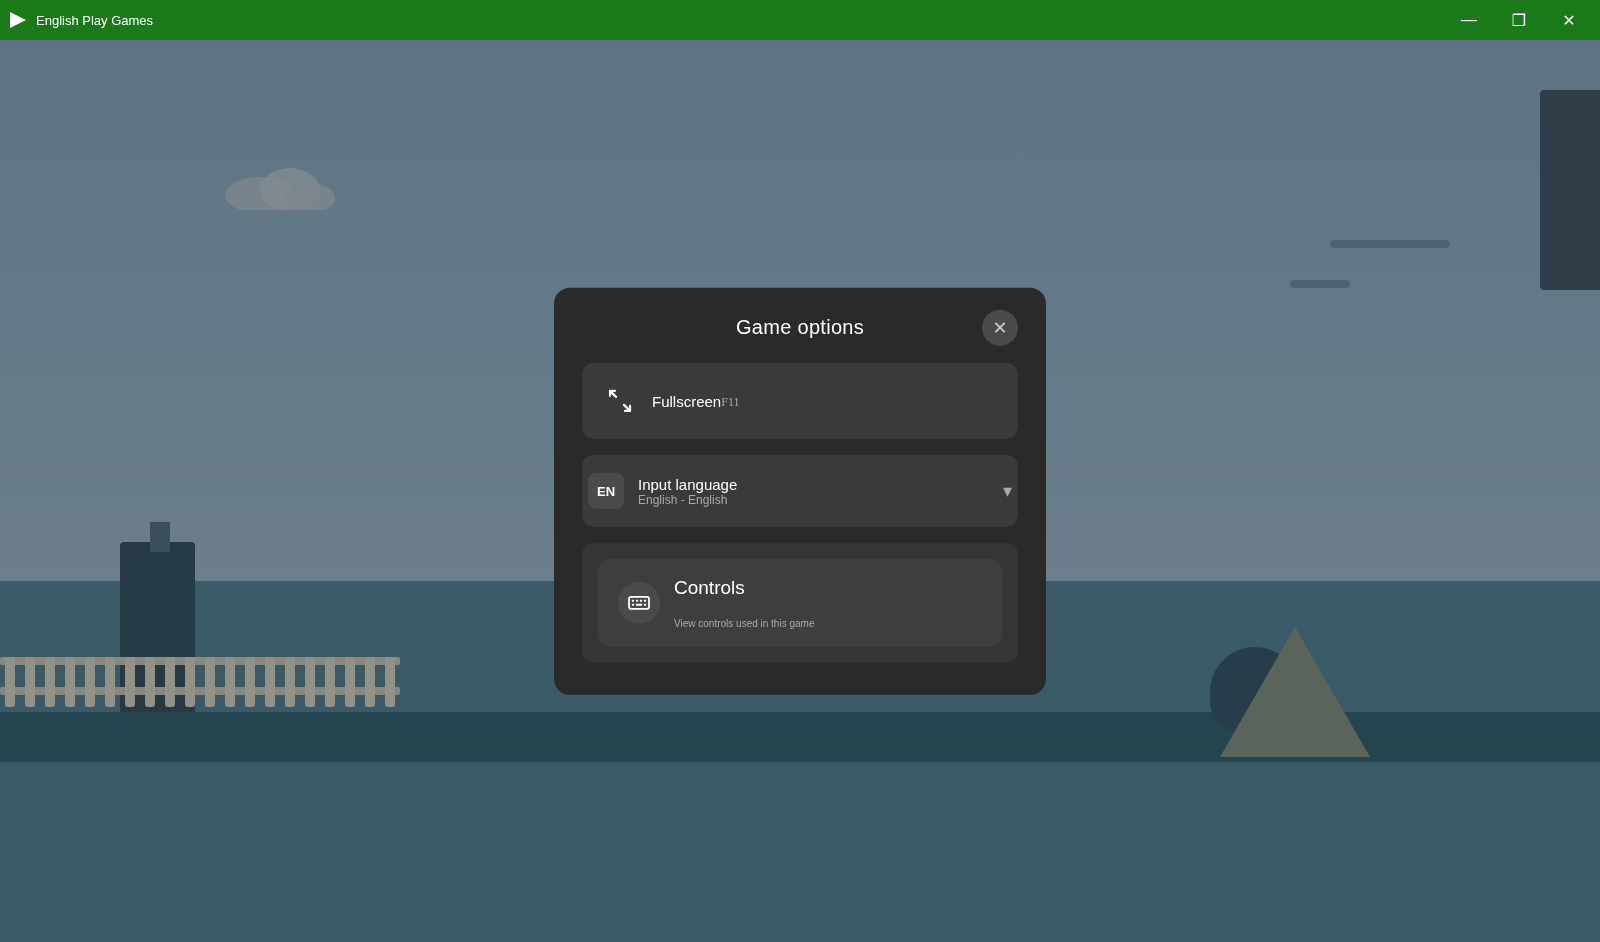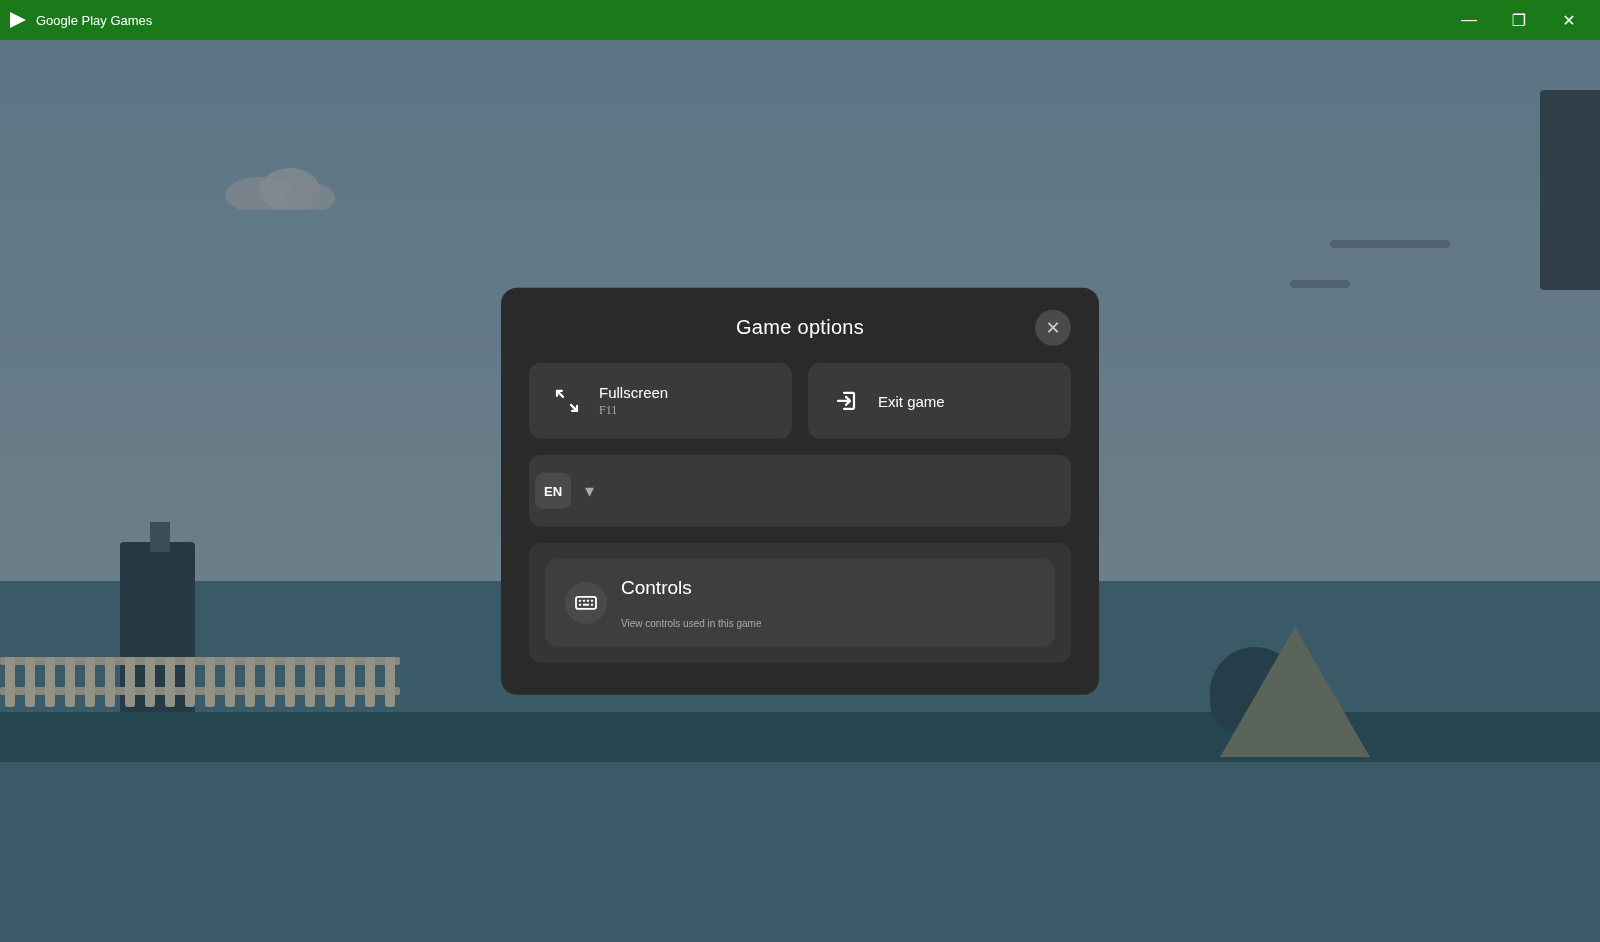--- a/index.html
+++ b/index.html
@@ -90,21 +90,21 @@
       background: rgba(0,0,0,0.35);
       z-index: 10;
     }
 
     
     #modal {
       position: absolute;
       top: 50%;
       left: 50%;
       transform: translate(-50%, -45%);
-      width: 598px;
+      width: 492px;
       background: #2a2a2a;
       border-radius: 16px;
       padding: 28px 28px 32px 28px;
       z-index: 20;
     }
 
     #modal-header {
       display: flex;
       align-items: center;
       justify-content: center;
@@ -163,21 +163,20 @@
       height: 36px;
       display: flex;
       align-items: center;
       justify-content: center;
       flex-shrink: 0;
       color: white;
     }
 
     .btn-text-group {
       display: flex;
-      flex-direction: column;
     }
 
     .btn-main-text {
       font-size: 15px;
       font-weight: 500;
       color: white;
     }
 
     .btn-sub-text {
       font-size: 12px;
@@ -287,21 +286,21 @@
 <body>
 
 <div id="titlebar">
   <div id="titlebar-left">
     <div id="app-icon">
 
       <svg width="20" height="20" viewBox="0 0 20 20">
         <polygon points="2,2 18,10 2,18" fill="white"></polygon>
       </svg>
     </div>
-    <span id="app-title">Google Play Games</span>
+    <span id="app-title">English Play Games</span>
   </div>
   <div id="titlebar-controls">
     <button class="titlebar-btn">—</button>
     <button class="titlebar-btn">❐</button>
     <button class="titlebar-btn close">✕</button>
   </div>
 </div>
 
 <div id="game-bg">
   <div class="bg-sky"></div>
@@ -387,35 +386,28 @@
           <path d="M4 4L10 10M4 4H9M4 4V9" stroke="white" stroke-width="2.2" stroke-linecap="round" stroke-linejoin="round"></path>
           <path d="M24 24L18 18M24 24H19M24 24V19" stroke="white" stroke-width="2.2" stroke-linecap="round" stroke-linejoin="round"></path>
         </svg>
       </div>
       <div class="btn-text-group">
         <span class="btn-main-text">Fullscreen</span>
         <span class="btn-sub-text">F11</span>
       </div>
     </button>
 
-    <button class="option-btn">
-      <div class="btn-icon">
-        <svg width="28" height="28" viewBox="0 0 28 28" fill="none">
-          <path d="M18 14H6M18 14L14 10M18 14L14 18" stroke="white" stroke-width="2.2" stroke-linecap="round" stroke-linejoin="round"></path>
-          <path d="M12 6H21C21.6 6 22 6.4 22 7V21C22 21.6 21.6 22 21 22H12" stroke="white" stroke-width="2.2" stroke-linecap="round"></path>
-        </svg>
-      </div>
-      <div class="btn-text-group">
-        <span class="btn-main-text">Exit game</span>
-      </div>
-    </button>
   </div>
 
   <div class="dropdown-row">
     <div class="lang-badge">EN</div>
+    <div class="dropdown-text">
+      <div class="dropdown-main">Input language</div>
+      <div class="dropdown-sub">English - English</div>
+    </div>
     <div class="chevron-icon">▾</div>
   </div>
 
   <div class="section-card">
     <button class="controls-btn">
       <div class="controls-icon-wrap">
         <svg width="24" height="24" viewBox="0 0 24 24" fill="none">
 
           <rect x="2" y="6" width="20" height="12" rx="2" stroke="white" stroke-width="1.8"></rect>
           <rect x="5" y="9" width="2" height="2" rx="0.5" fill="white"></rect>

